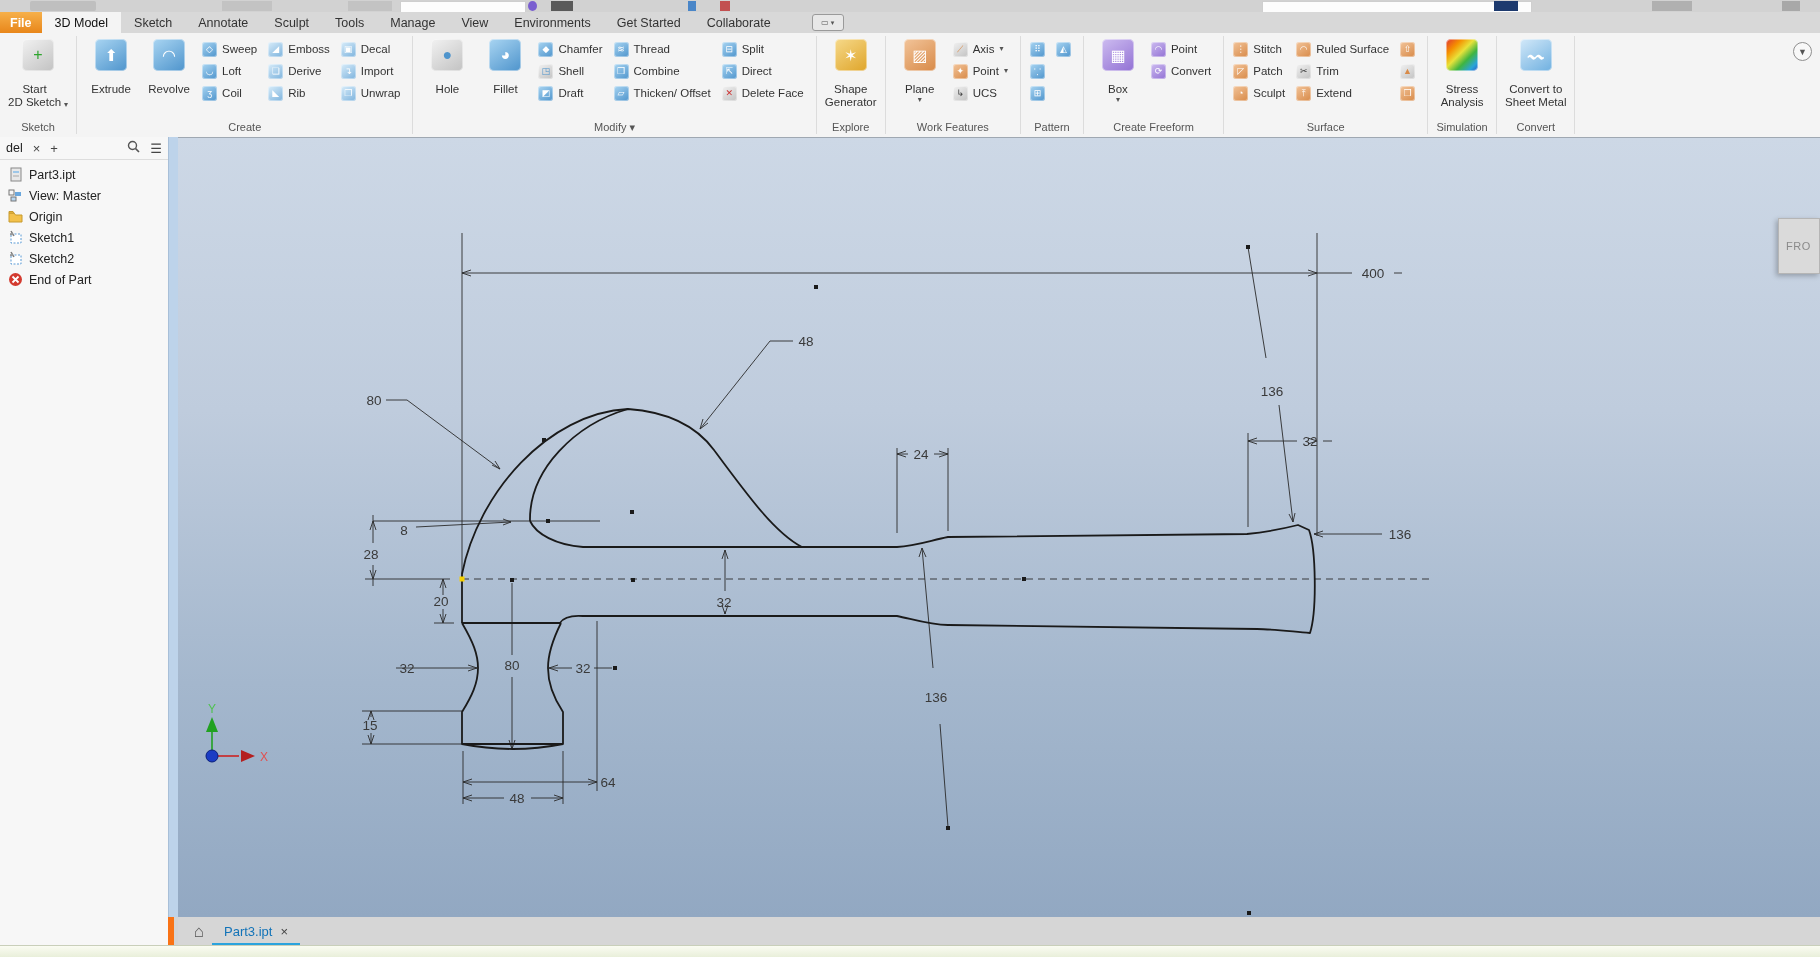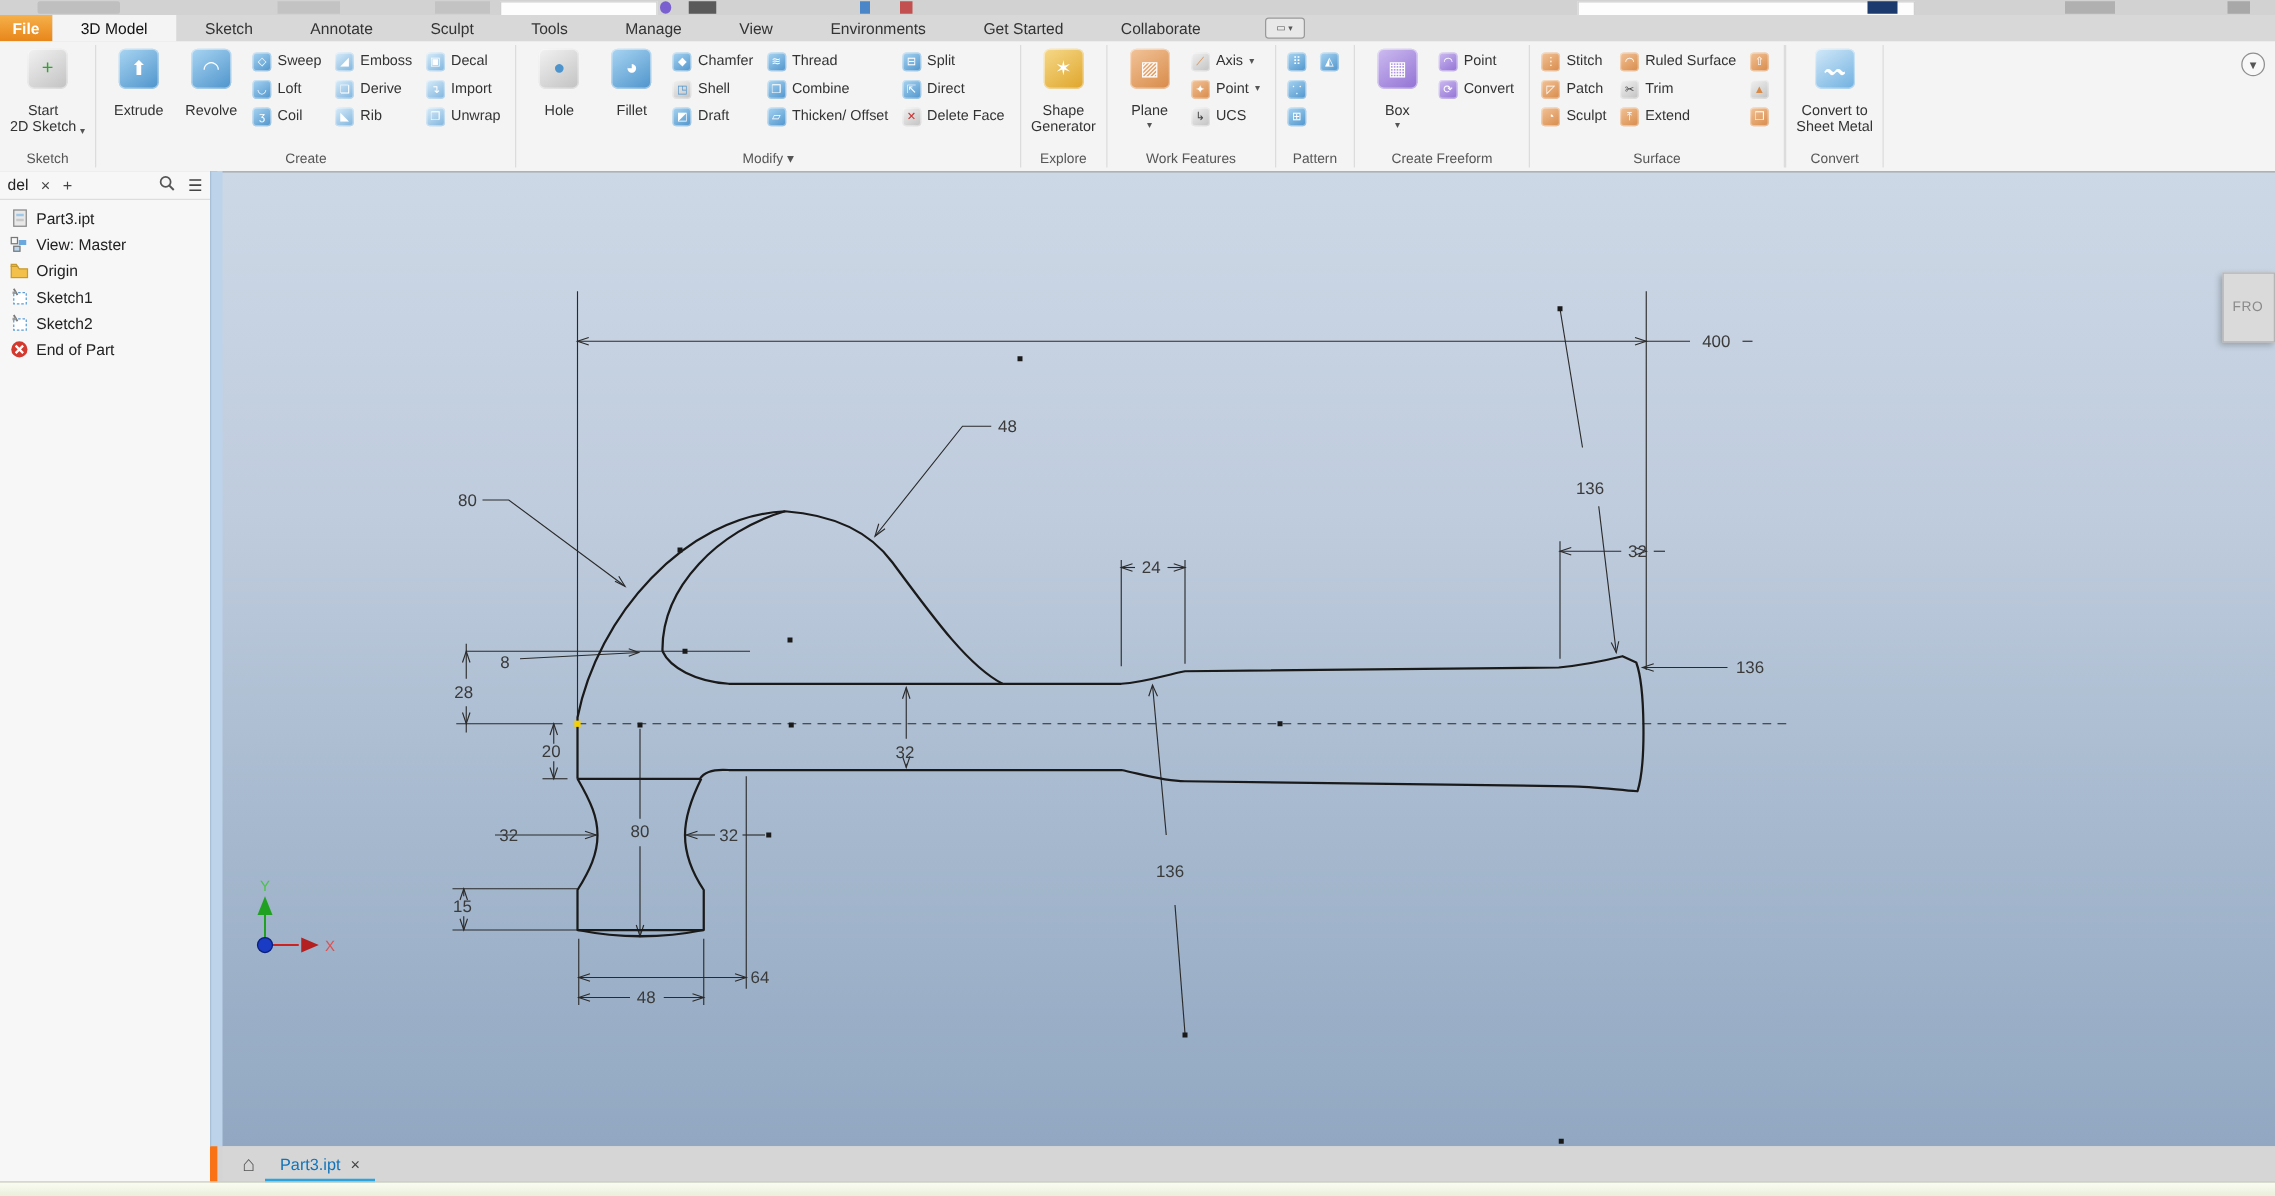--- a/index.html
+++ b/index.html
@@ -5,21 +5,21 @@
   html,body{margin:0;padding:0}
   body{width:1820px;height:957px;position:relative;overflow:hidden;
        font-family:"Liberation Sans",sans-serif;background:#d4d4d4;cursor:default;
        -webkit-font-smoothing:antialiased}
   
   #titlebar{position:absolute;top:0;left:0;right:0;height:12px;background:#d2d2d2}
   .tfrag{position:absolute;top:1px;height:10px}
   
   #menubar{position:absolute;top:12px;left:0;right:0;height:21px;background:#d8d8d8;
            display:flex;align-items:stretch;font-size:12.5px;color:#333}
-  .mtab{padding:0 23px;display:flex;align-items:center}
+  .mtab{padding:0 13px;display:flex;align-items:center}
   .mtab.file{background:linear-gradient(#f6b04a,#e8861a);color:#fff;font-weight:bold;padding:0 10px}
   .mtab.active{background:#f4f4f4;color:#111}
   #appmenu-sm{margin-left:28px;align-self:center;width:30px;height:15px;border:1px solid #9a9a9a;
               border-radius:3px;background:#e8e8e8;font-size:8px;color:#555;display:flex;
               align-items:center;justify-content:center;gap:2px}
   
   #ribbon{position:absolute;top:33px;left:0;right:0;height:104px;background:#f4f4f4;
           border-bottom:1px solid #c4c4c4;display:flex;overflow:hidden}
   .rgroup{height:104px;display:flex;flex-direction:column;flex:none}
   .rcontent{flex:1;display:flex;align-items:flex-start;padding:4px 5px 0 5px}
@@ -346,20 +346,30 @@
             <span class="ic-sm" style="background: linear-gradient(145deg, rgb(242, 242, 242), rgb(194, 194, 194)); color: rgb(216, 138, 72);">▲</span>
           </div>
           <div class="rsmall">
             <span class="ic-sm" style="background: linear-gradient(145deg, rgb(242, 196, 154), rgb(216, 138, 72));">❒</span>
           </div>
         </div>
       </div>
       <div class="rglabel">Surface</div>
     </div>
     <div class="rdiv"></div>
+    <div class="rgroup">
+      <div class="rcontent">
+        <div class="rlarge">
+          <span class="ic-lg" style="background: linear-gradient(135deg, rgb(224, 51, 51) 0%, rgb(245, 145, 0) 25%, rgb(232, 226, 58) 45%, rgb(63, 181, 63) 65%, rgb(42, 164, 216) 85%, rgb(42, 88, 200) 100%);"></span>
+          <div class="lbl">Stress
+Analysis</div>
+        </div>
+      </div>
+      <div class="rglabel">Simulation</div>
+    </div>
     <div class="rdiv"></div>
     <div class="rgroup">
       <div class="rcontent">
         <div class="rlarge">
           <span class="ic-lg" style="background: linear-gradient(145deg, rgb(211, 233, 249), rgb(111, 176, 224));">〰</span>
           <div class="lbl">Convert to
 Sheet Metal</div>
         </div>
       </div>
       <div class="rglabel">Convert</div>

